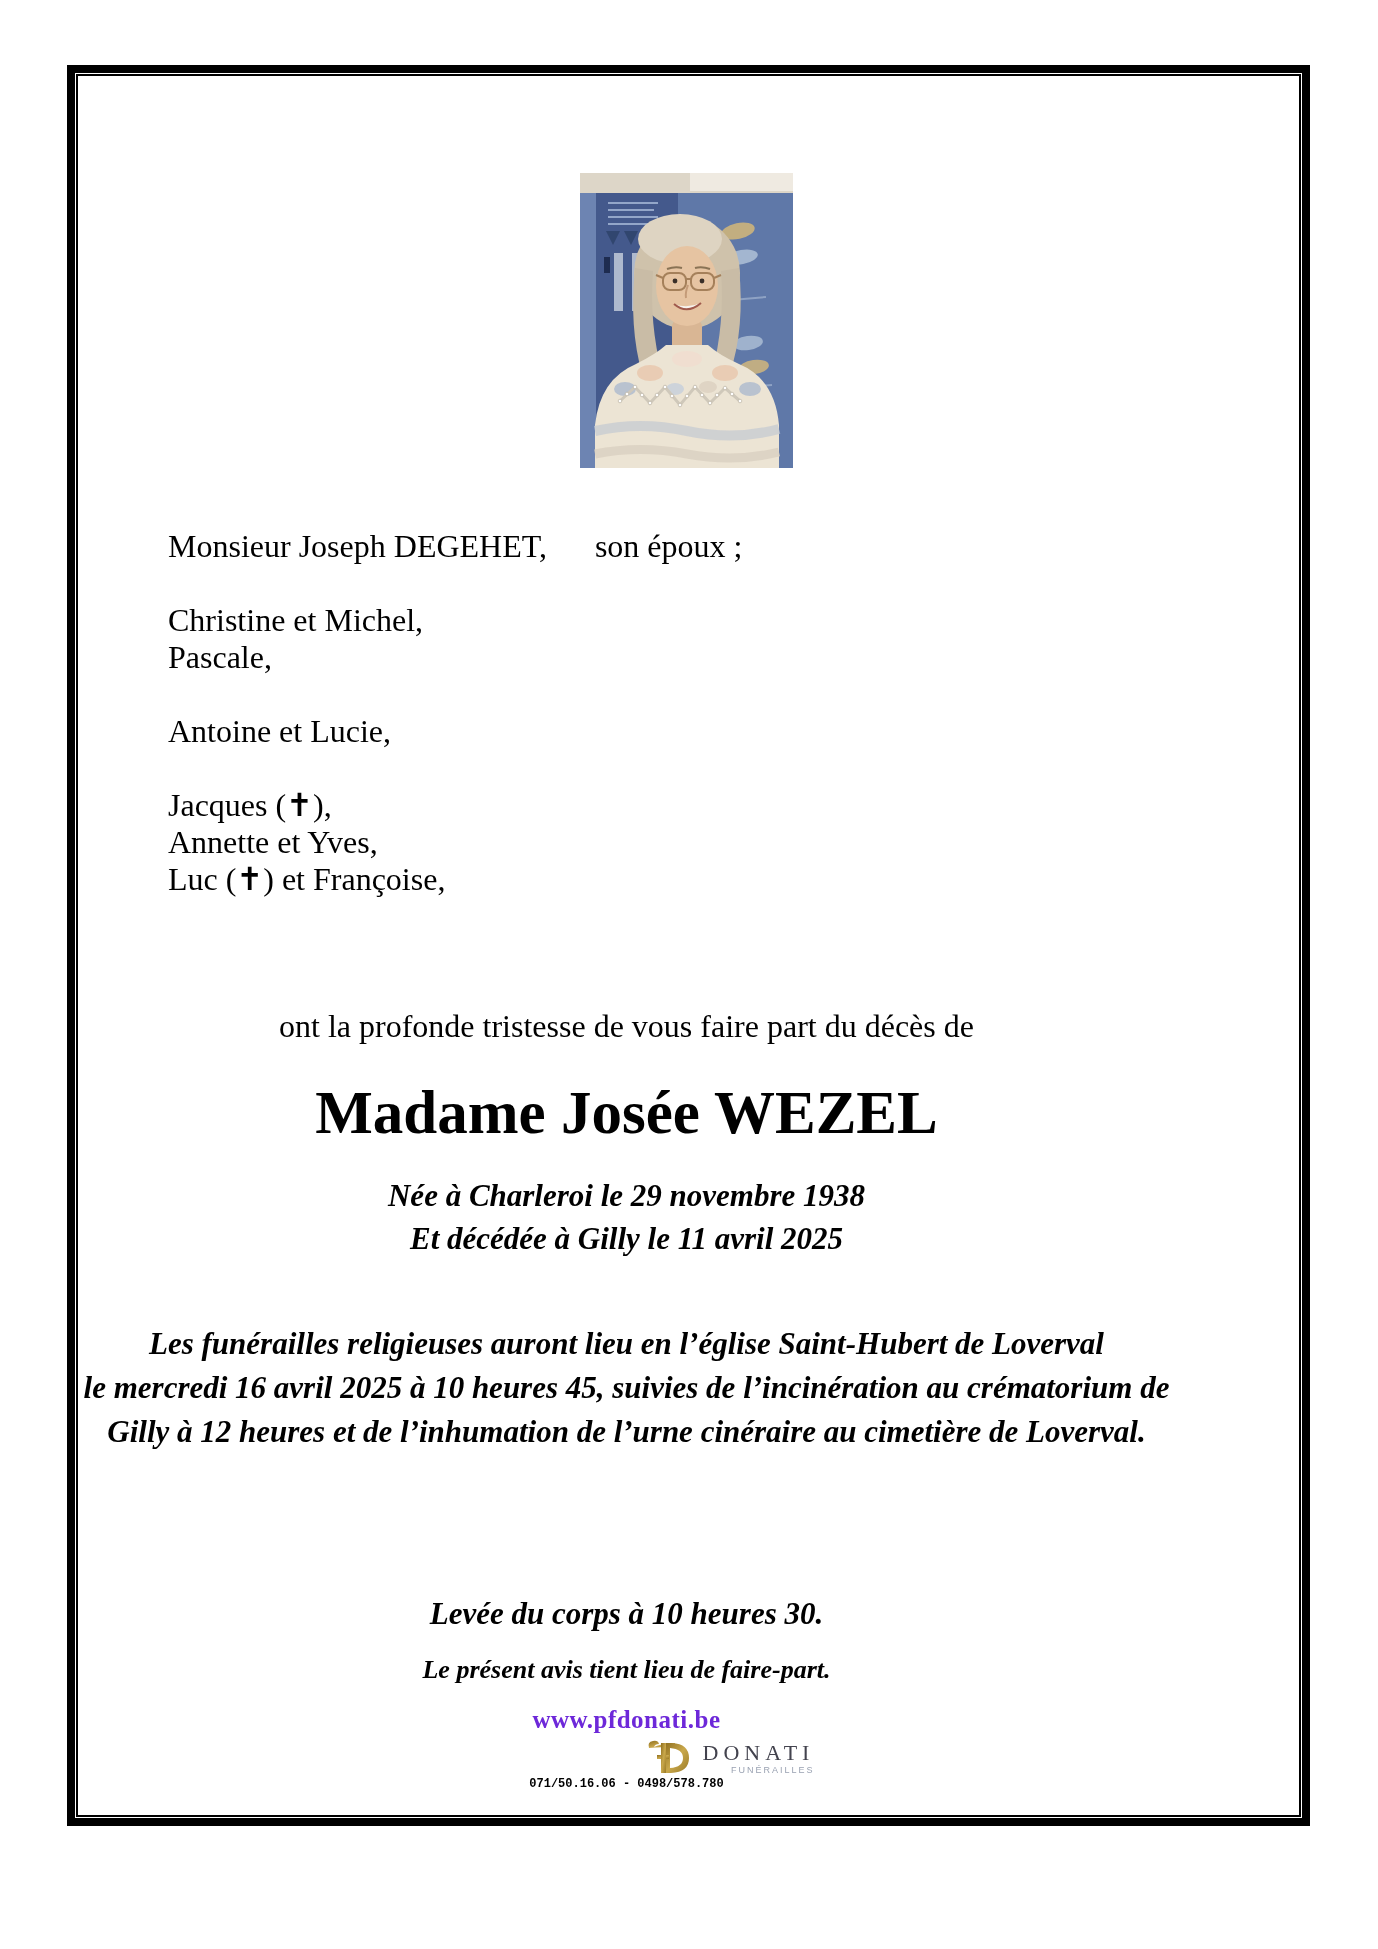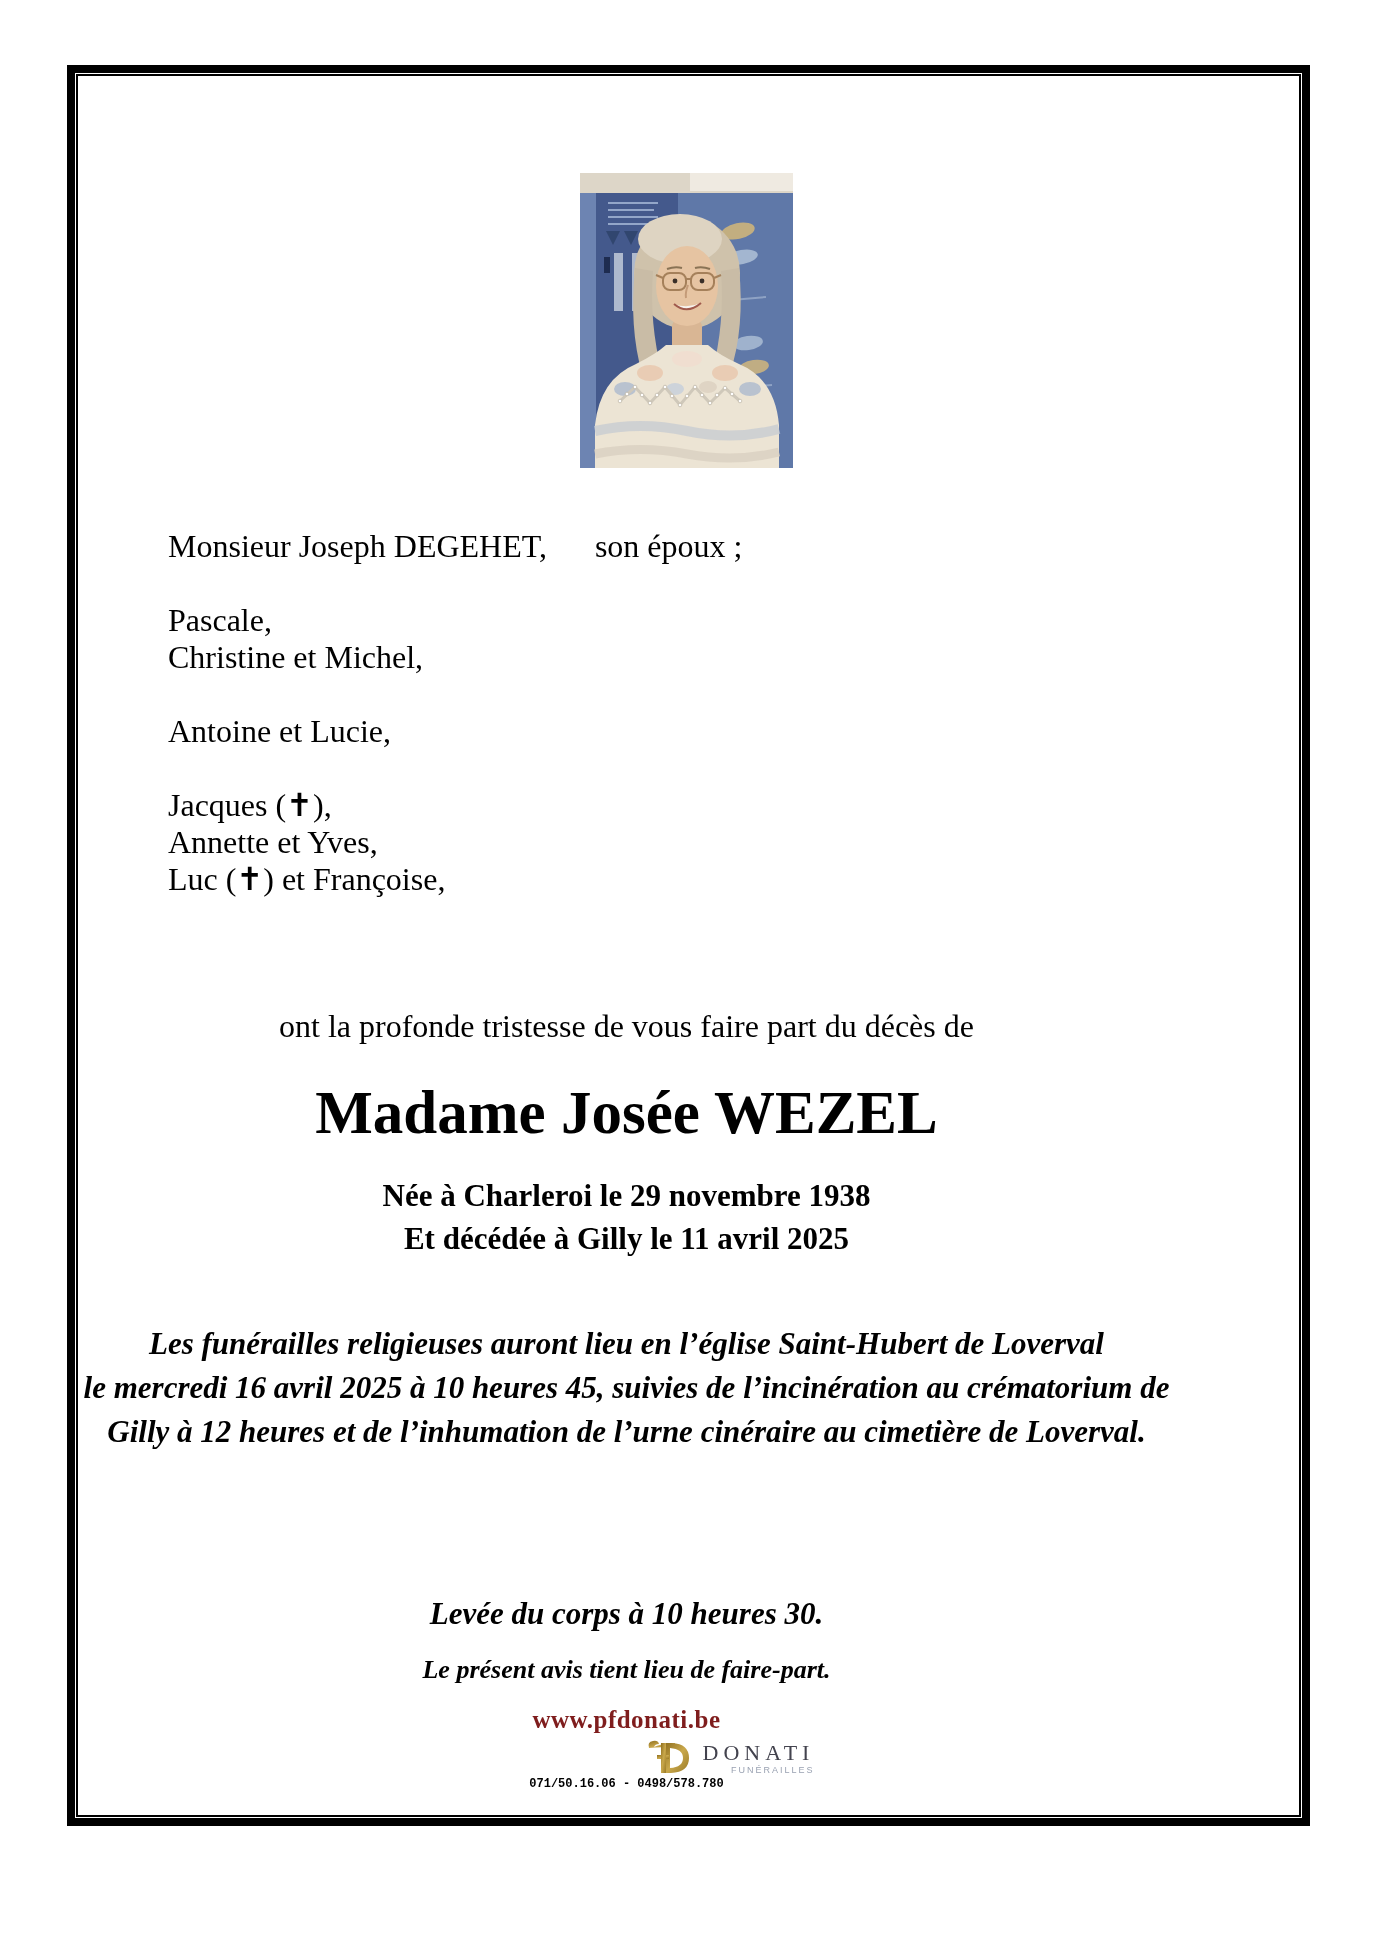--- a/index.html
+++ b/index.html
@@ -52,32 +52,32 @@
   }
   .announce { top: 1008px; font-size: 32px; line-height: 37px; }
   .deceased-name {
     top: 1078px;
     font-size: 61px;
     line-height: 70px;
     font-weight: bold;
     margin: 0;
   }
   .dates { top: 1174px; font-size: 31px; line-height: 43px; font-weight: bold; }
-  .dates p { margin: 0; }
+  .dates p { margin: 0; font-style: italic; }
   .italic-para { font-style: italic; font-weight: bold; font-size: 31px; line-height: 44px; }
   .funeral { top: 1322px; }
   .condolences { top: 1486px; }
   .levee { top: 1592px; }
   .avis { top: 1655px; font-size: 26px; line-height: 30px; }
   
   .website {
     top: 1706px;
     font-size: 25px;
     font-weight: bold;
-    color: #7f1d1d;
+    color: #6d28d9;
     letter-spacing: 0.5px;
   }
   .logo-row {
     position: absolute;
     left: 79px; width: 1301px; top: 1738px;
     display: flex; justify-content: center; align-items: flex-end;
     gap: 6px;
   }
   .monogram { width: 52px; height: 38px; }
   .logo-text { display: flex; flex-direction: column; align-items: flex-end; padding-top: 4px; }
@@ -213,22 +213,22 @@
       </g>
 
       <path d="M 15 258 Q 60 248 107 258 Q 155 268 199 256" stroke="#c3c9d2" stroke-width="10" fill="none" opacity="0.7"></path>
       <path d="M 15 281 Q 60 272 107 281 Q 155 290 199 279" stroke="#d9cfc0" stroke-width="9" fill="none" opacity="0.8"></path>
     </svg>
   </div>
 
   <div class="family">
     <p><span>Monsieur Joseph DEGEHET,</span><span class="tab-space">son époux ;</span></p>
     <div class="gap"></div>
+    <p>Christine et Michel,</p>
     <p>Pascale,</p>
-    <p>Christine et Michel,</p>
     <div class="gap"></div>
     <p>Antoine et Lucie,</p>
     <div class="gap"></div>
     <p>Jacques (✝),</p>
     <p>Annette et Yves,</p>
     <p>Luc (✝) et Françoise,</p>
     <div class="gap"></div>
   </div>
 
   <div class="centered announce">ont la profonde tristesse de vous faire part du décès de</div>

